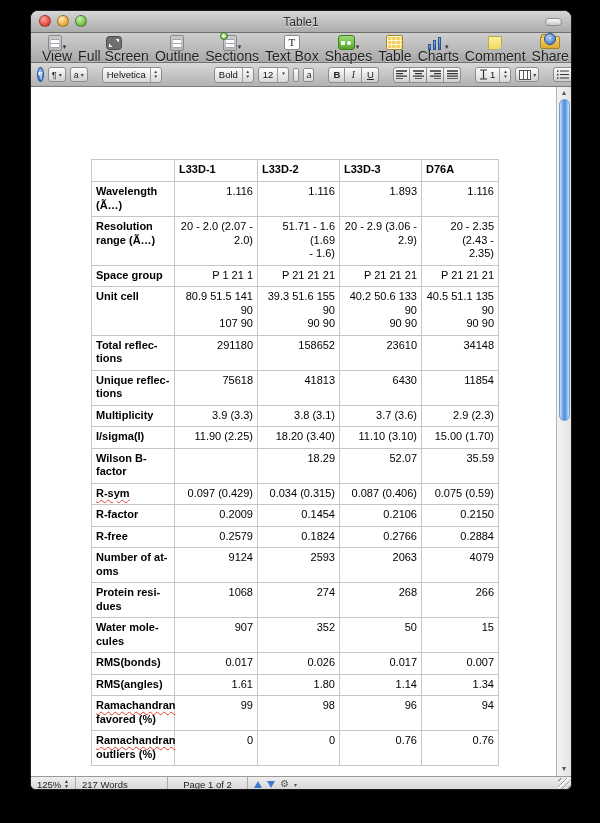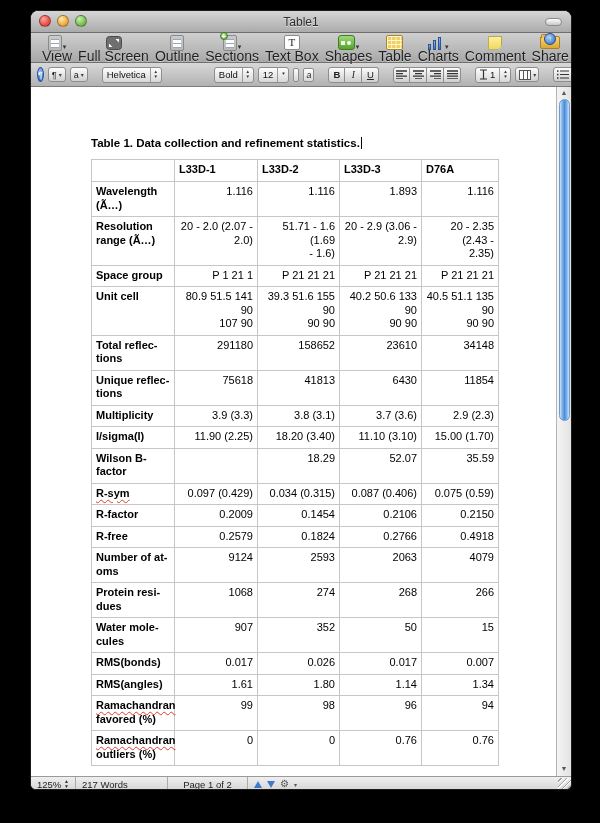--- a/index.html
+++ b/index.html
@@ -408,21 +408,20 @@
             <rect x="0" y="3.8" width="1.5" height="1.5"></rect>
             <rect x="0" y="7.3" width="1.5" height="1.5"></rect>
           </g>
         </svg>
         <span class="dn">▾</span>
       </span>
   </div>
 
   <div class="content">
     <div class="pagearea">
-      <div class="doc-title"><span>Table 1.  Data collection and refinement statistics.</span><span class="cursor"></span></div>
       <table class="stats">
         <colgroup>
             <col style="width:83px">
             <col style="width:83px">
             <col style="width:82px">
             <col style="width:82px">
             <col style="width:77px">
           </colgroup>
         <tbody>
           <tr>
@@ -520,21 +519,21 @@
               <td class="val">0.2009</td>
               <td class="val">0.1454</td>
               <td class="val">0.2106</td>
               <td class="val">0.2150</td>
             </tr>
             <tr>
               <td class="lab">R-free</td>
               <td class="val">0.2579</td>
               <td class="val">0.1824</td>
               <td class="val">0.2766</td>
-              <td class="val">0.4918</td>
+              <td class="val">0.2884</td>
             </tr>
             <tr>
               <td class="lab">Number of at-
 oms</td>
               <td class="val">9124</td>
               <td class="val">2593</td>
               <td class="val">2063</td>
               <td class="val">4079</td>
             </tr>
             <tr>

